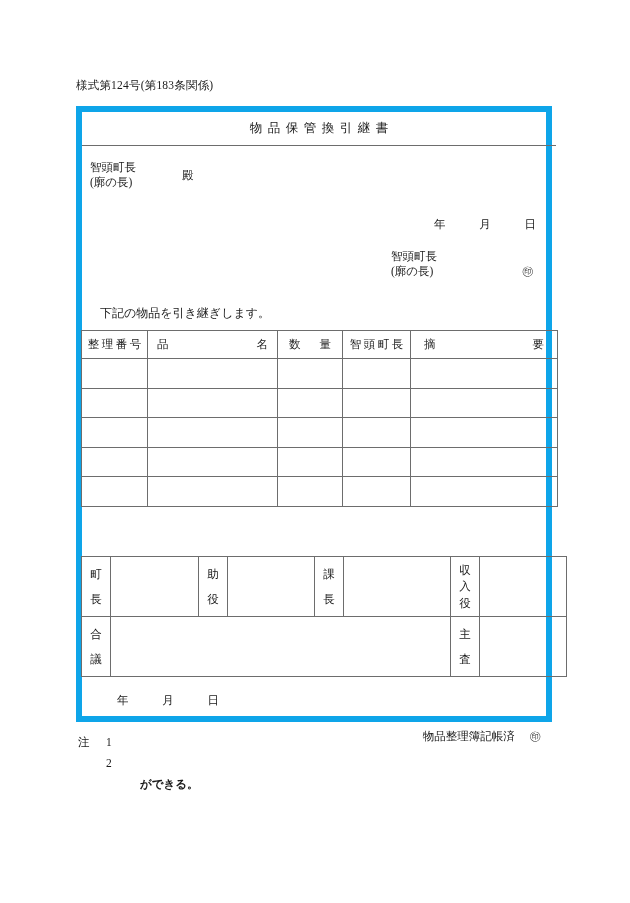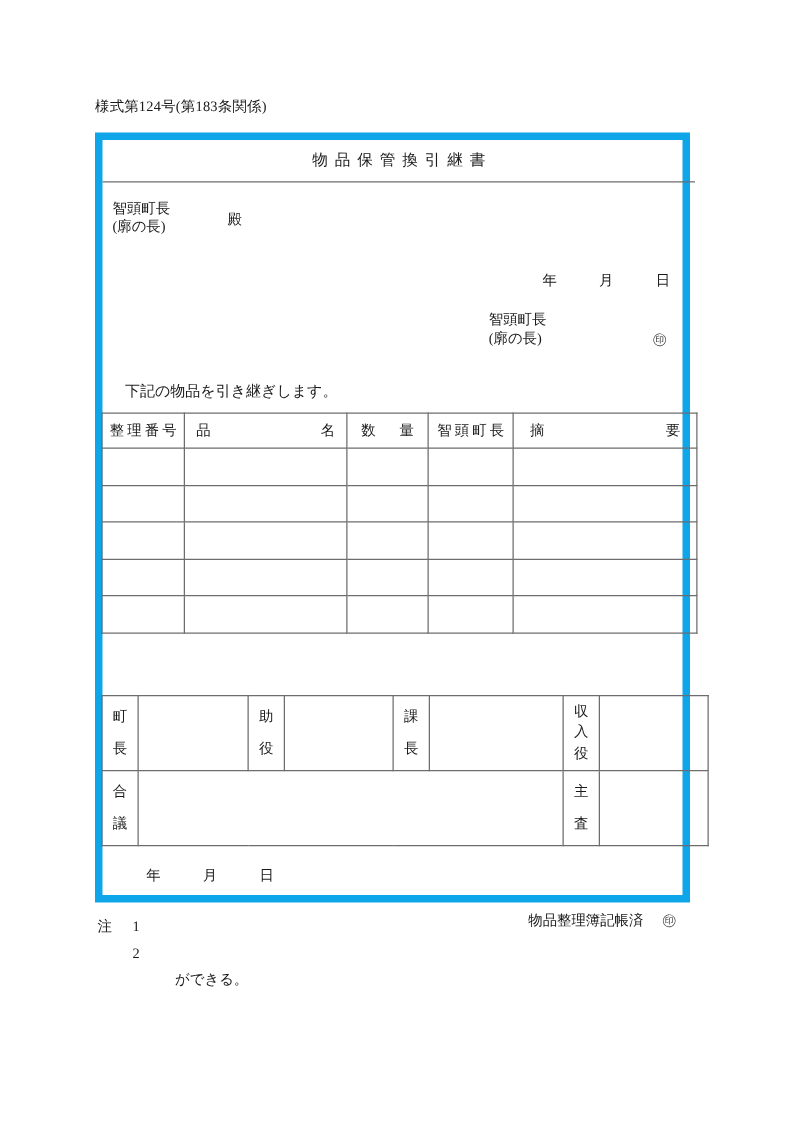--- a/index.html
+++ b/index.html
@@ -280,20 +280,21 @@
   .note-index {
     width: 26px;
     flex: 0 0 26px;
     white-space: nowrap;
   }
   .note-text {
     flex: 1 1 auto;
   }
   .note-cont {
     padding-left: 62px;
+    font-weight: bold;
   }
 </style>
 </head>
 <body>
 
 <div class="page">
 
   <div class="form-number">様式第124号(第183条関係)</div>
 
   <div class="frame">

